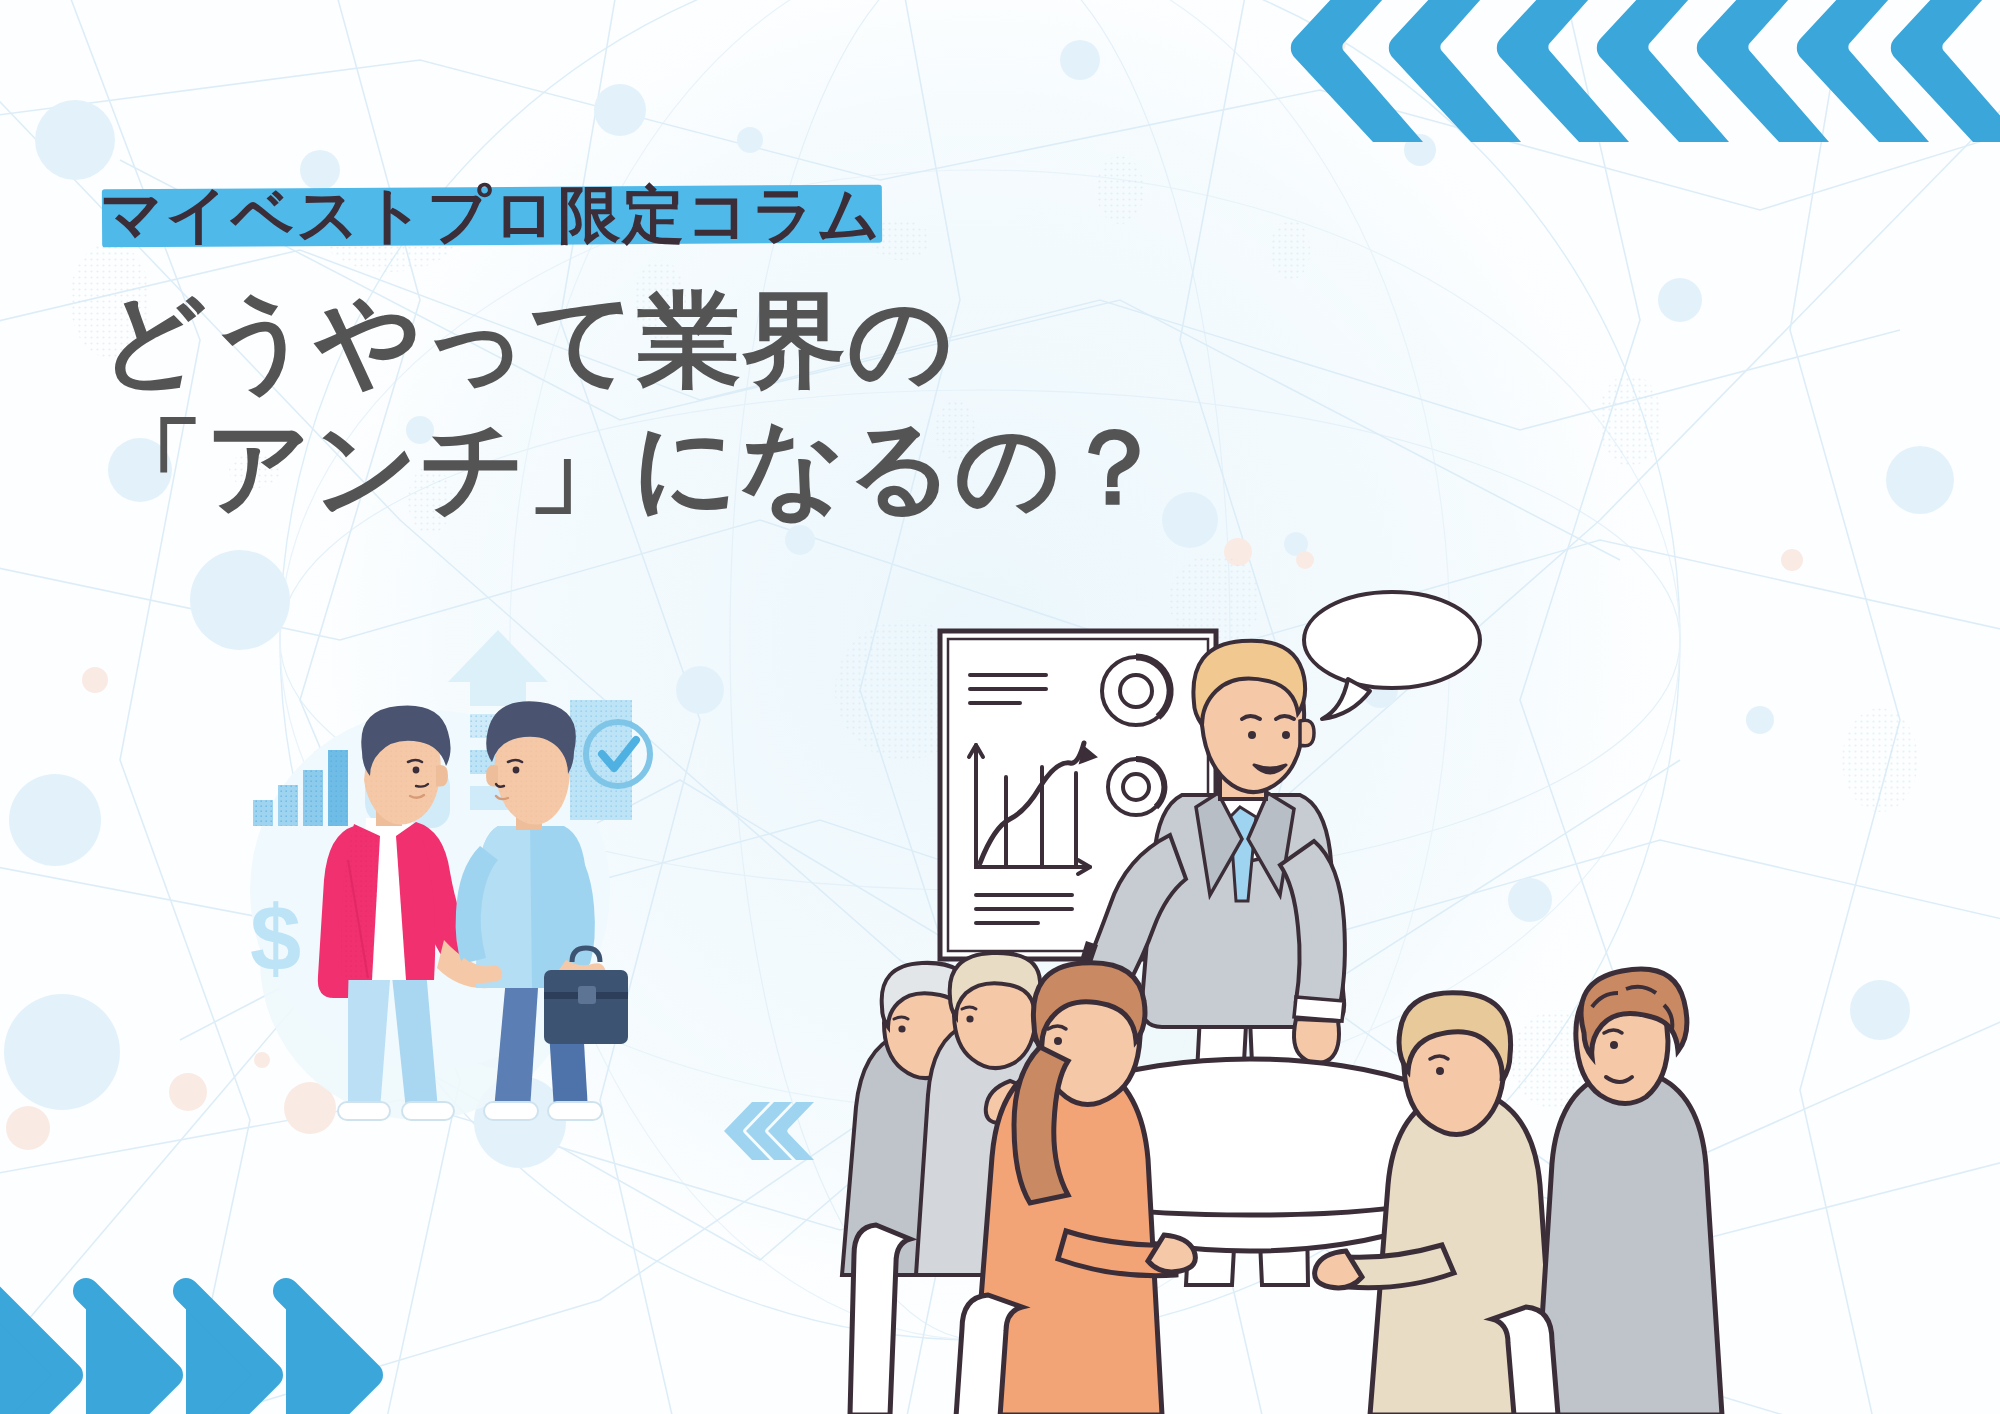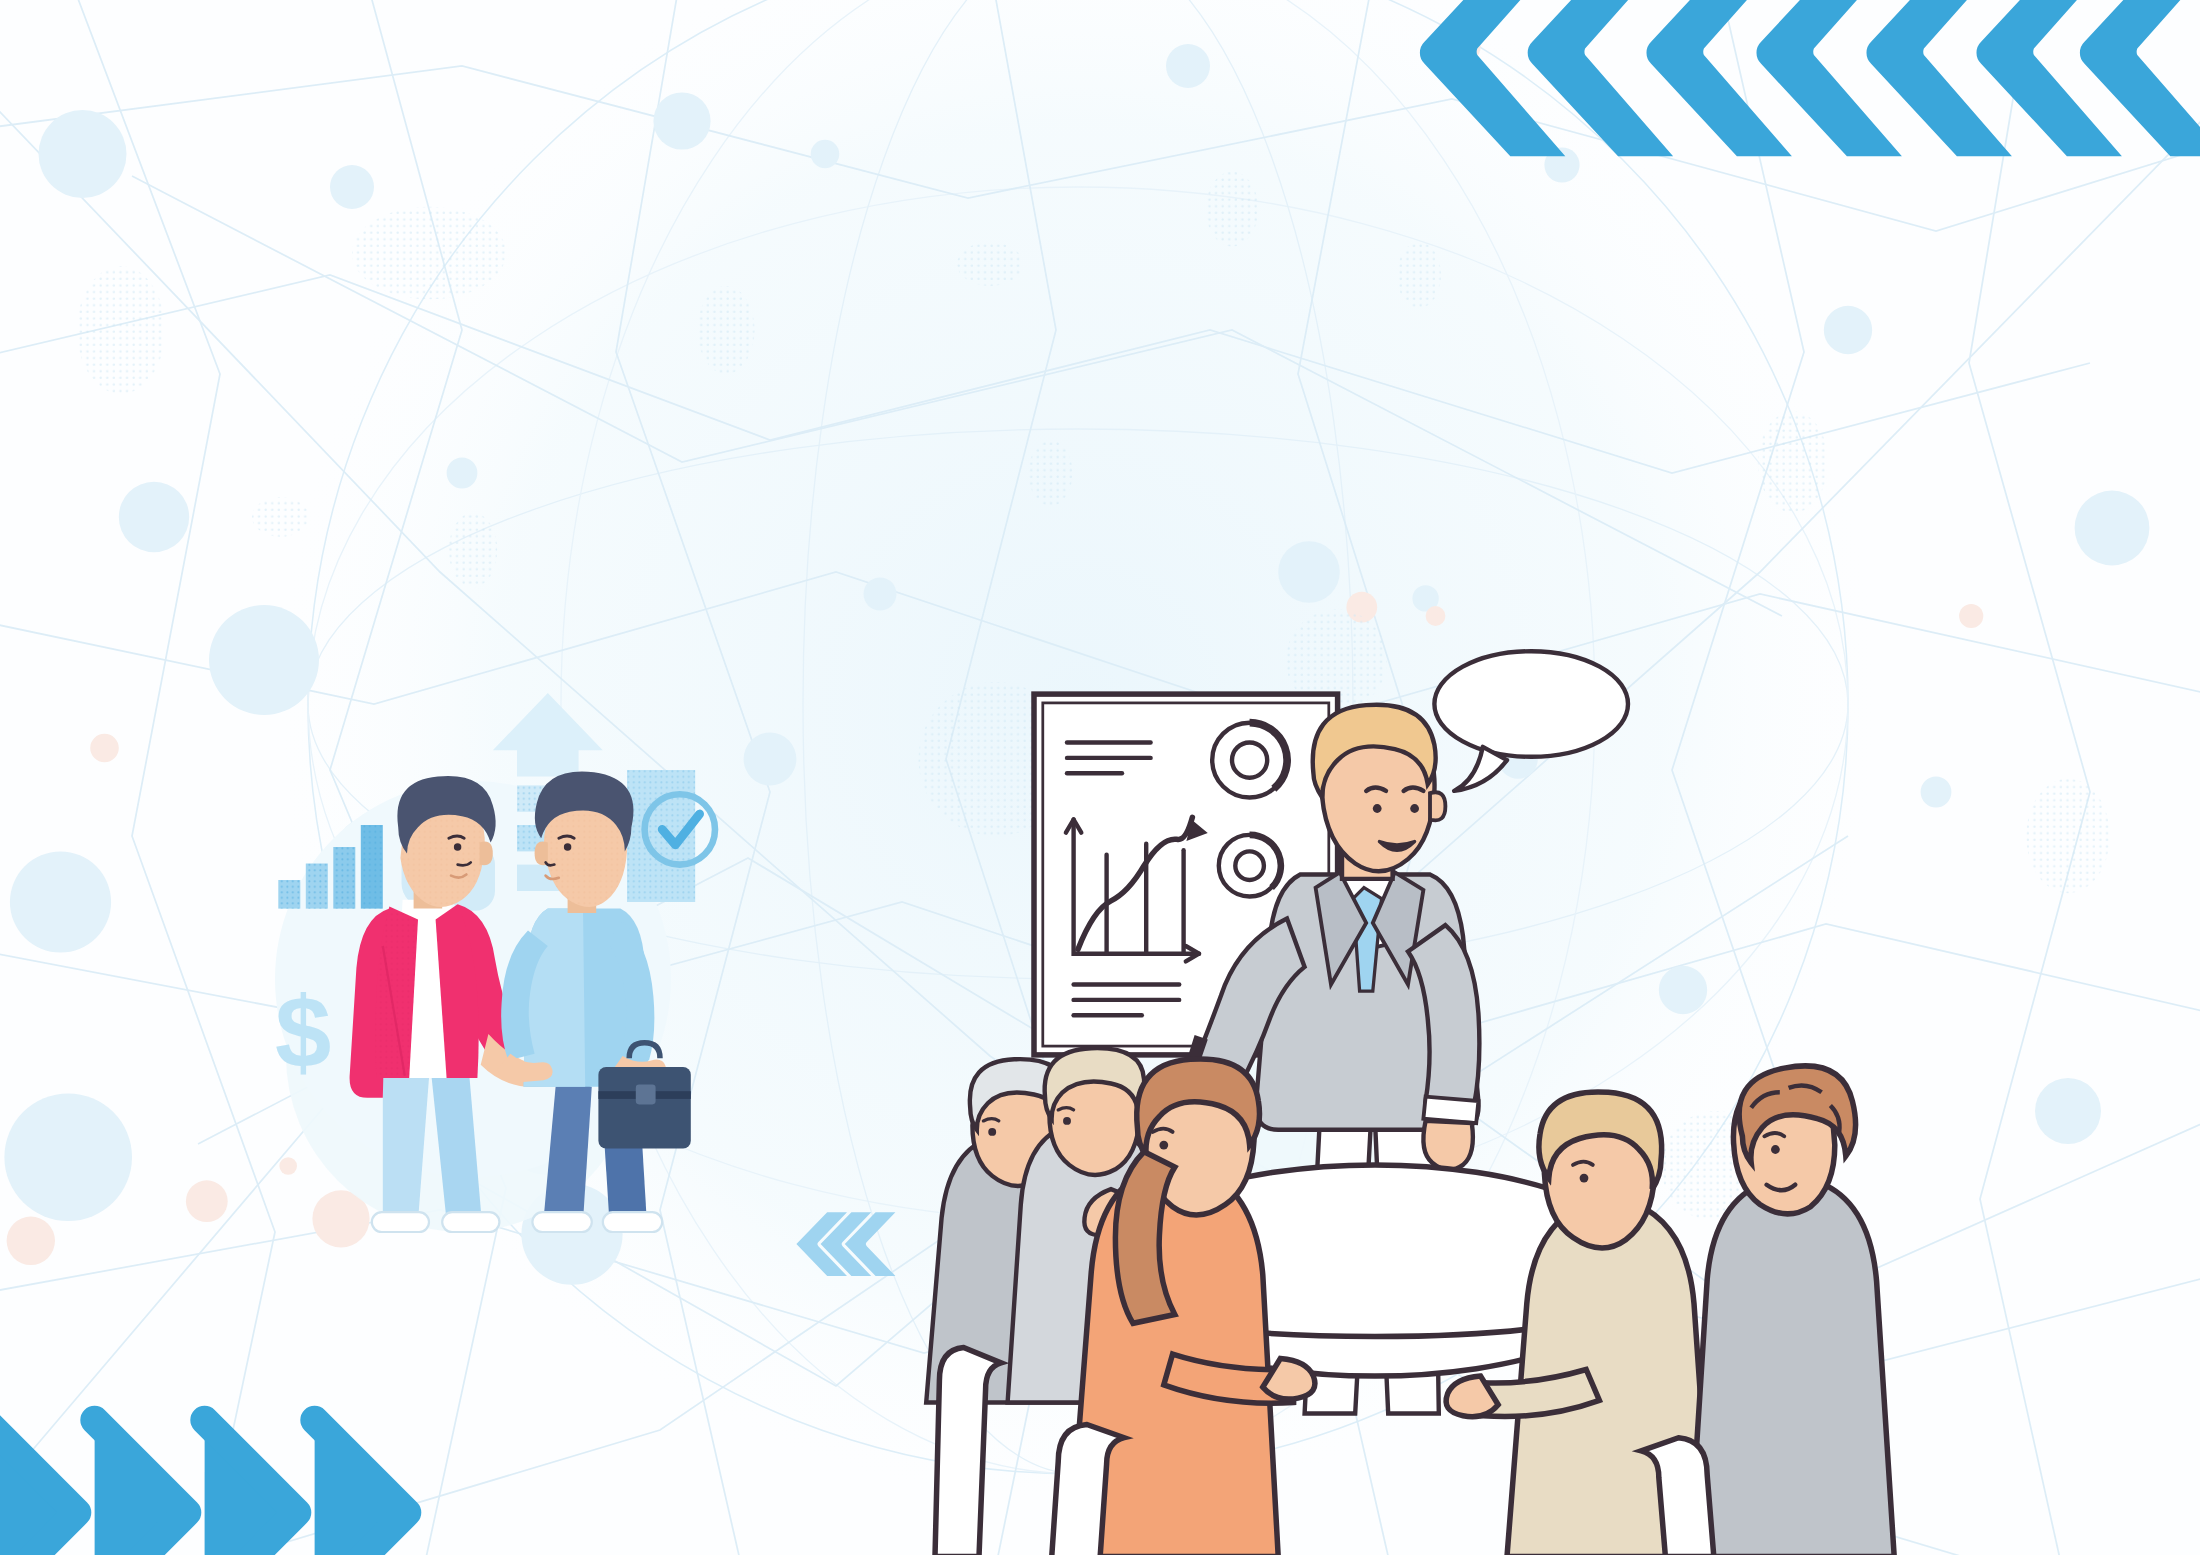--- a/index.html
+++ b/index.html
@@ -178,20 +178,30 @@
   </svg>
 
   <svg class="chev-group" style="left:718px; top:1100px;" width="90" height="62" viewBox="0 0 90 62">
     <g fill="#9FD4F0">
       <path d="M34 2 L6 31 L34 60 L52 60 L26 33 a3 3 0 0 1 0 -4 L52 2 Z"></path>
       <path d="M34 2 L6 31 L34 60 L52 60 L26 33 a3 3 0 0 1 0 -4 L52 2 Z" transform="translate(22,0)"></path>
       <path d="M34 2 L6 31 L34 60 L52 60 L26 33 a3 3 0 0 1 0 -4 L52 2 Z" transform="translate(44,0)"></path>
     </g>
   </svg>
 
+  <div class="text-block">
+    <div class="eyebrow-wrap">
+      <span class="eyebrow-hl"></span>
+      <div class="eyebrow">マイベストプロ限定コラム</div>
+    </div>
+    <div class="headline">
+      <span class="ln">どうやって業界の</span>
+      <span class="ln">「アンチ」になるの？</span>
+    </div>
+  </div>
 
   <svg class="illus" style="left:230px; top:640px;" width="560" height="500" viewBox="0 0 560 500">
     <defs>
       <pattern id="dotp2" width="5" height="5" patternUnits="userSpaceOnUse">
         <circle cx="1.2" cy="1.2" r="0.9" fill="#4aa9dd"></circle>
       </pattern>
       <pattern id="dotskin" width="5" height="5" patternUnits="userSpaceOnUse">
         <circle cx="1.2" cy="1.2" r="0.9" fill="#e8a87c"></circle>
       </pattern>
       <pattern id="dotpink" width="5" height="5" patternUnits="userSpaceOnUse">

